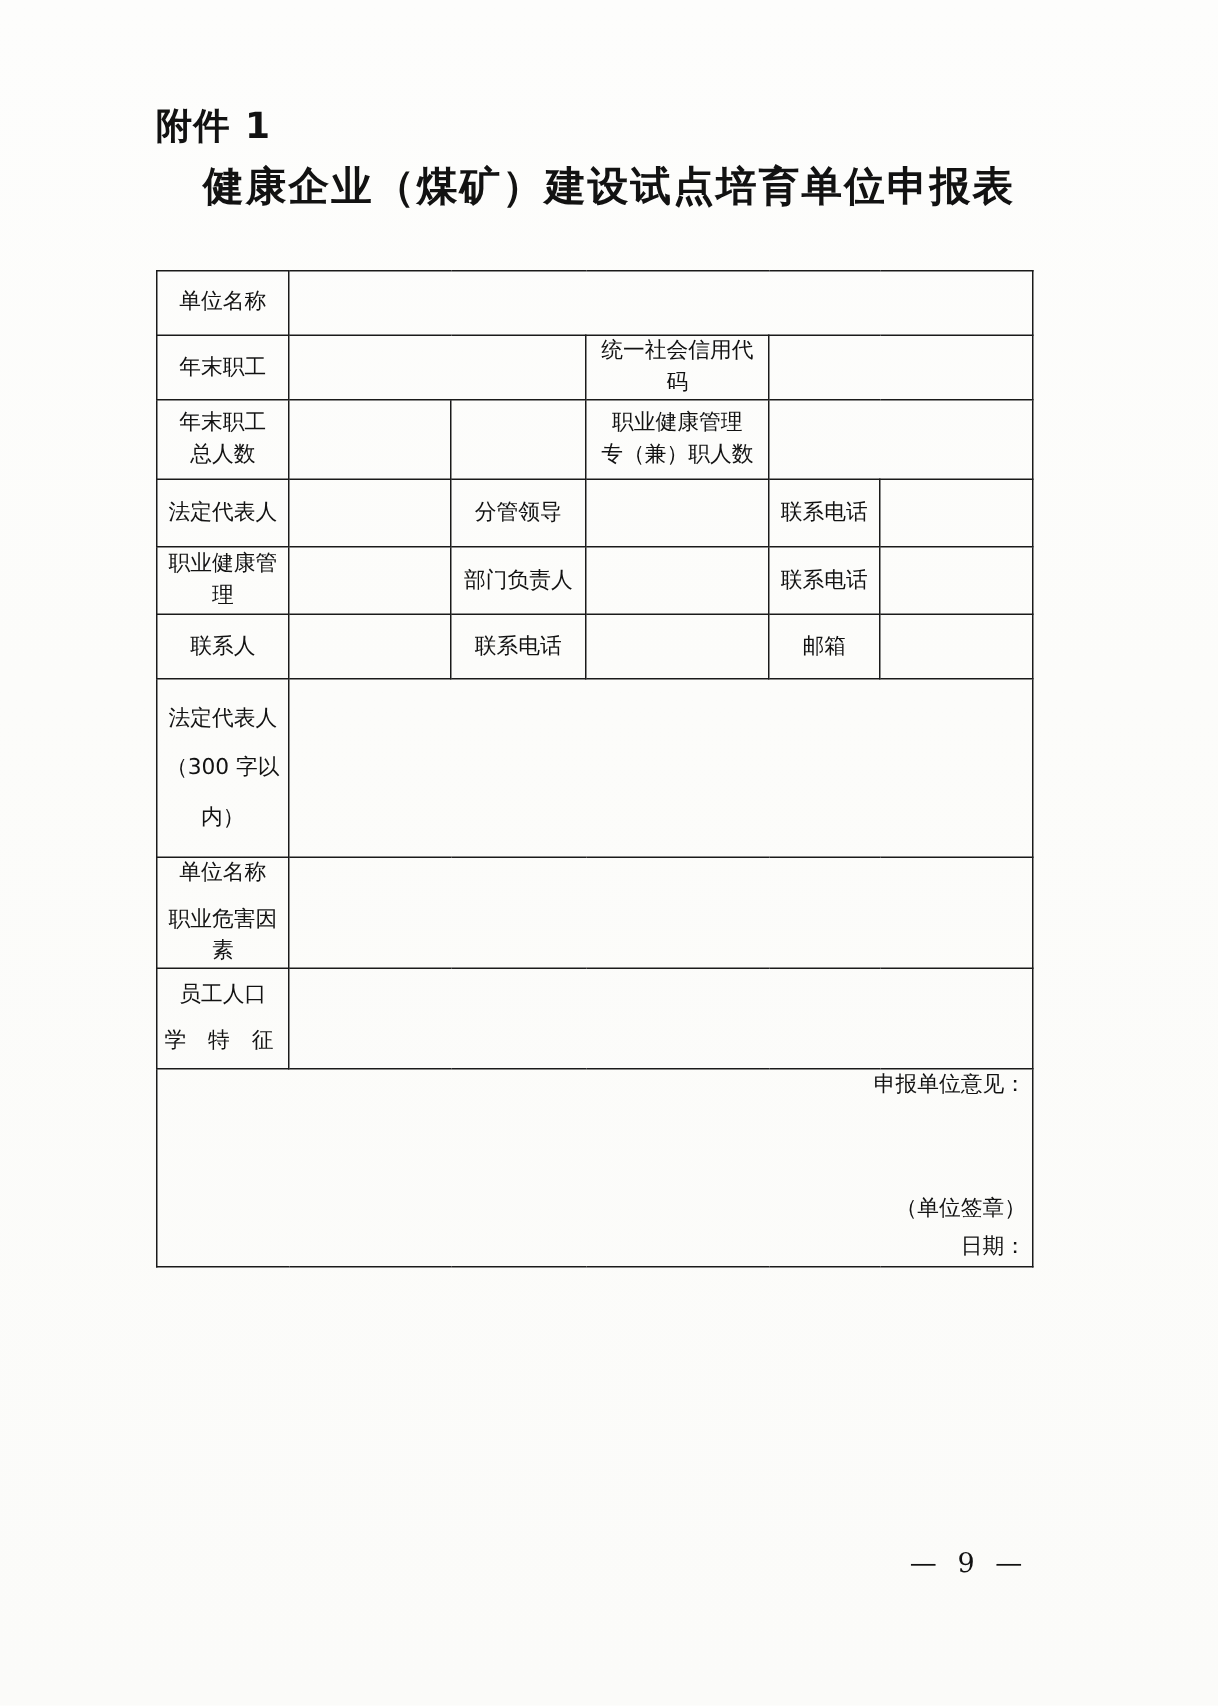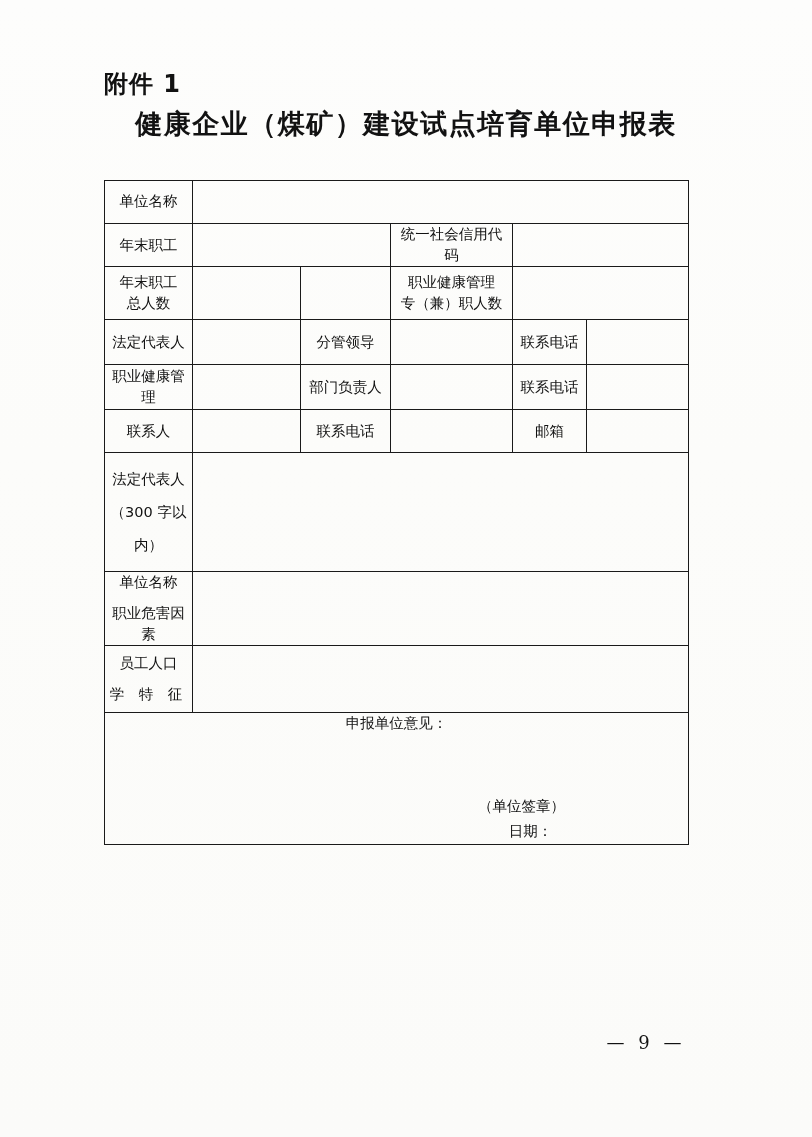--- a/index.html
+++ b/index.html
@@ -64,21 +64,21 @@
     font-size: 14.5px;
     padding: 0 4px;
     vertical-align: middle;
     line-height: 1.45;
   }
   td.lbl {
     text-align: center;
     font-size: 14.5px;
   }
   td.lbl-left {
-    text-align: center;
+    text-align: right;
     padding-left: 7px;
     vertical-align: top;
     padding-top: 7px;
   }
   td.blank { background: transparent; }
   .two-line { display: block; }
   .spaced { letter-spacing: 5px; }
   .date-cells {
     display: flex;
     justify-content: space-around;

